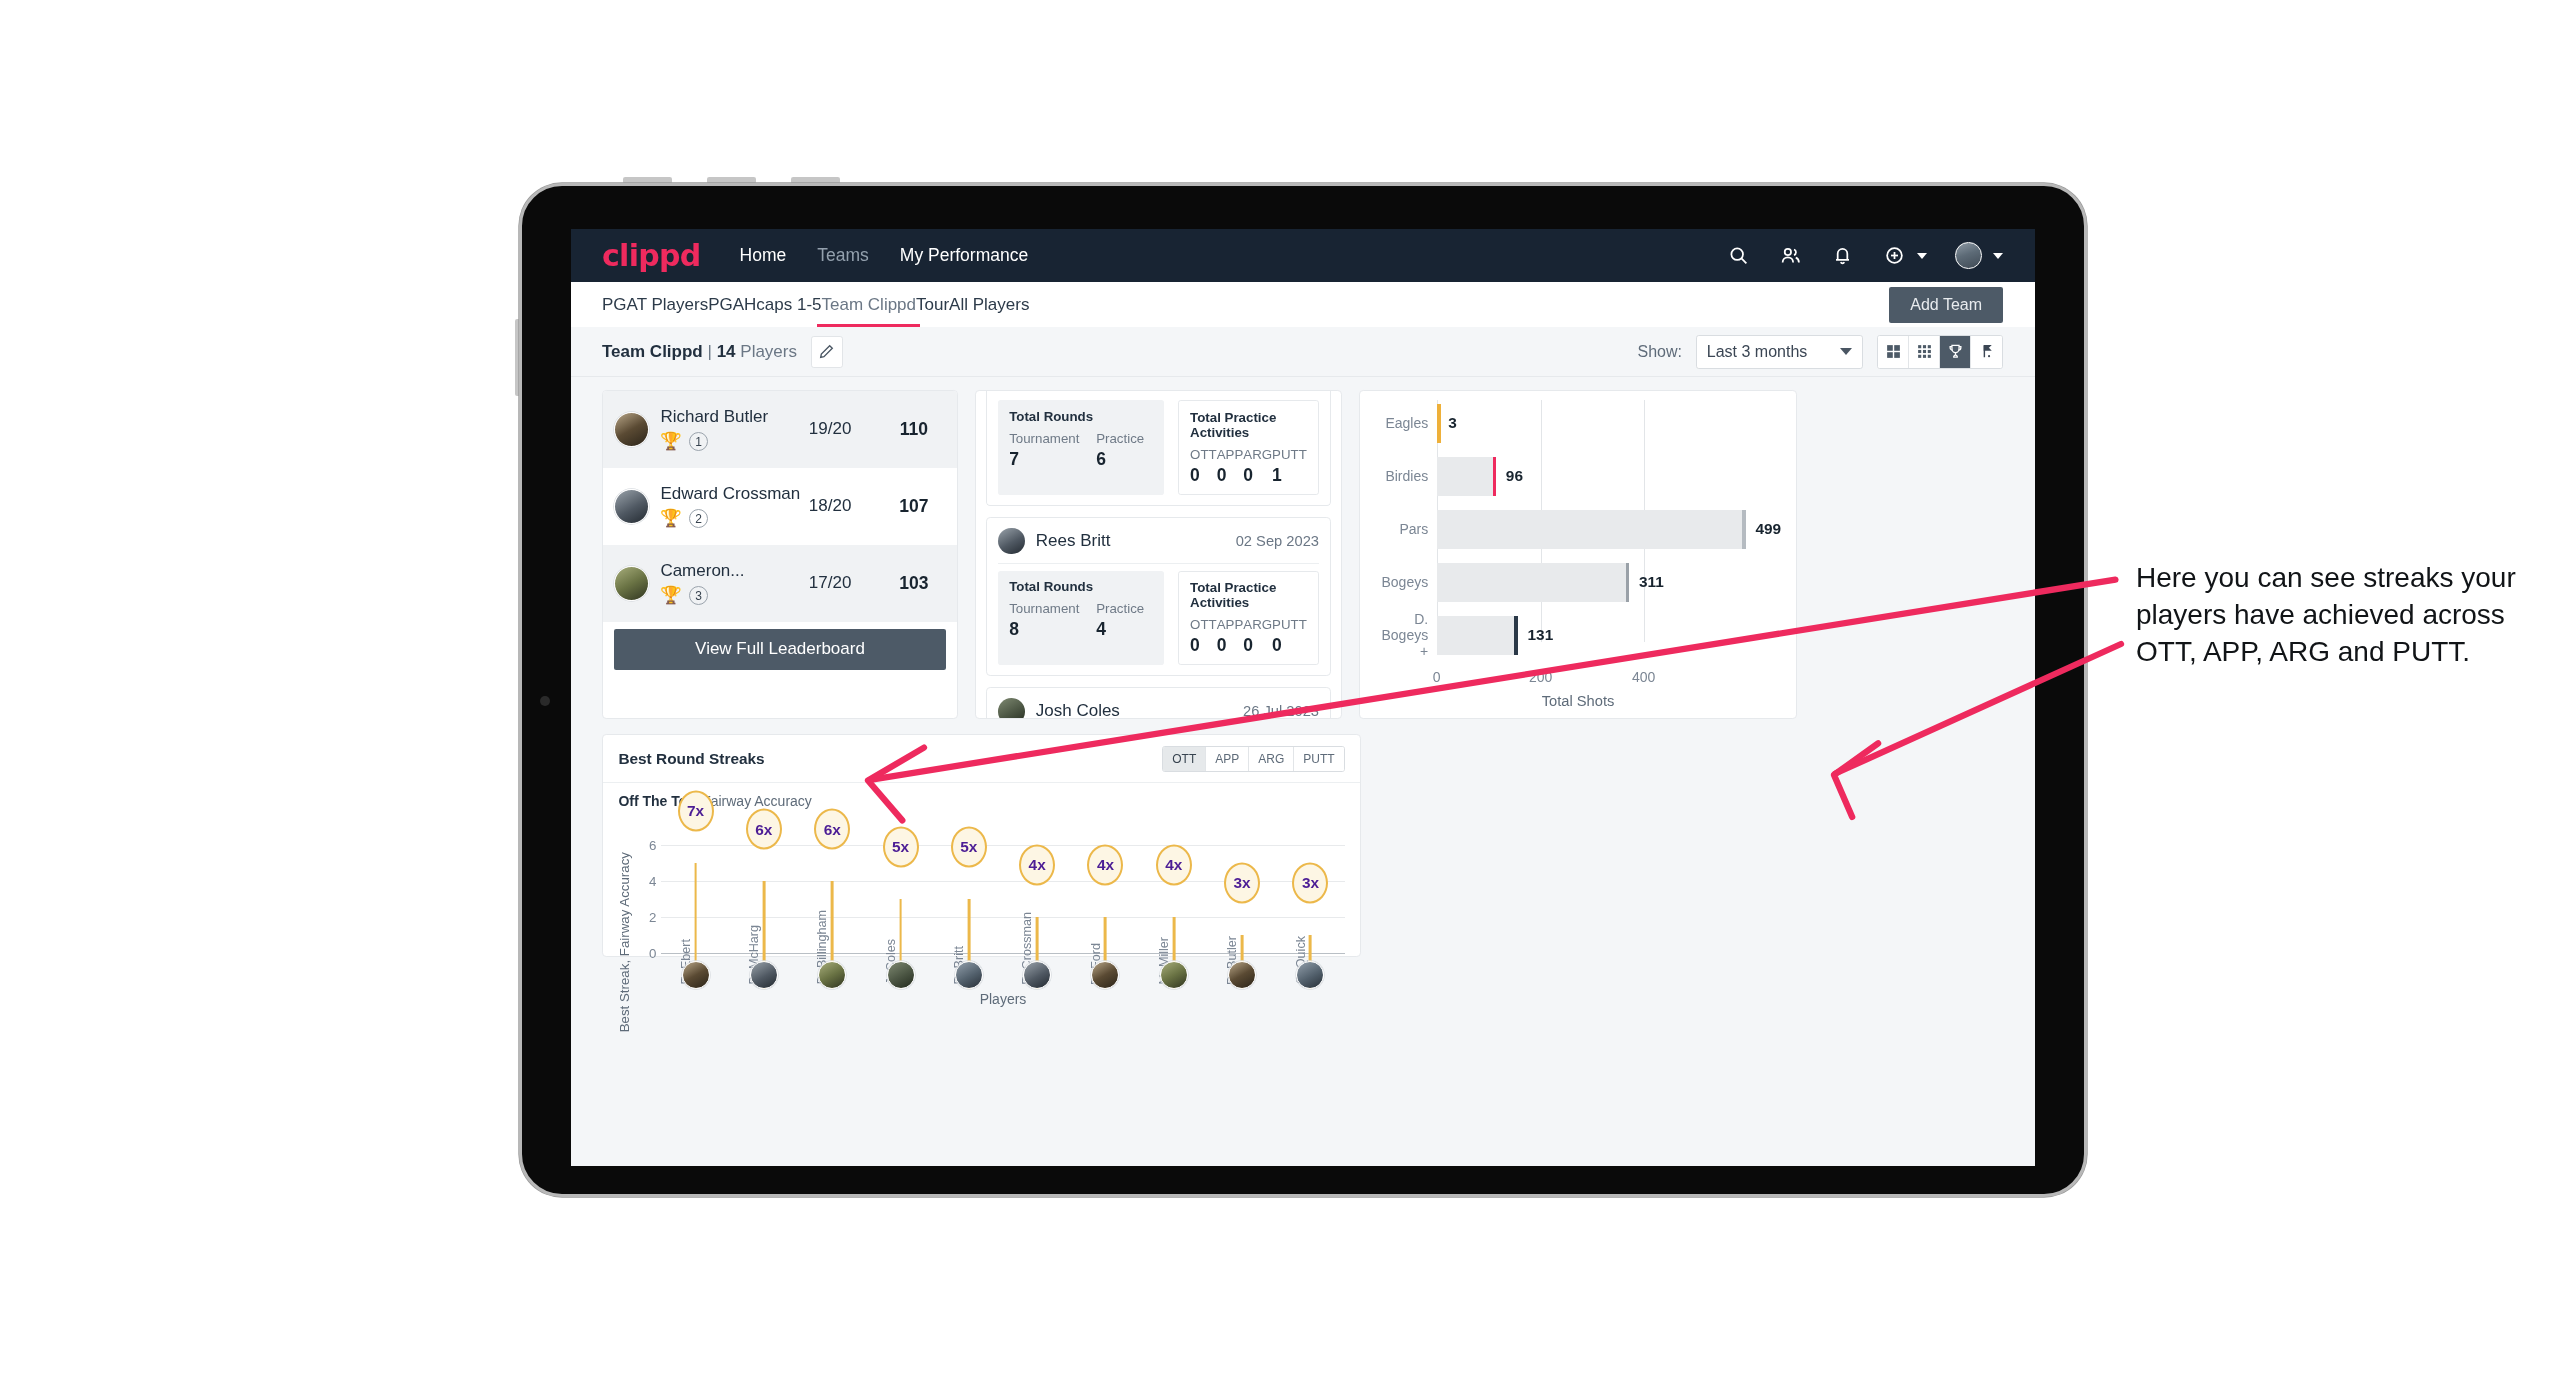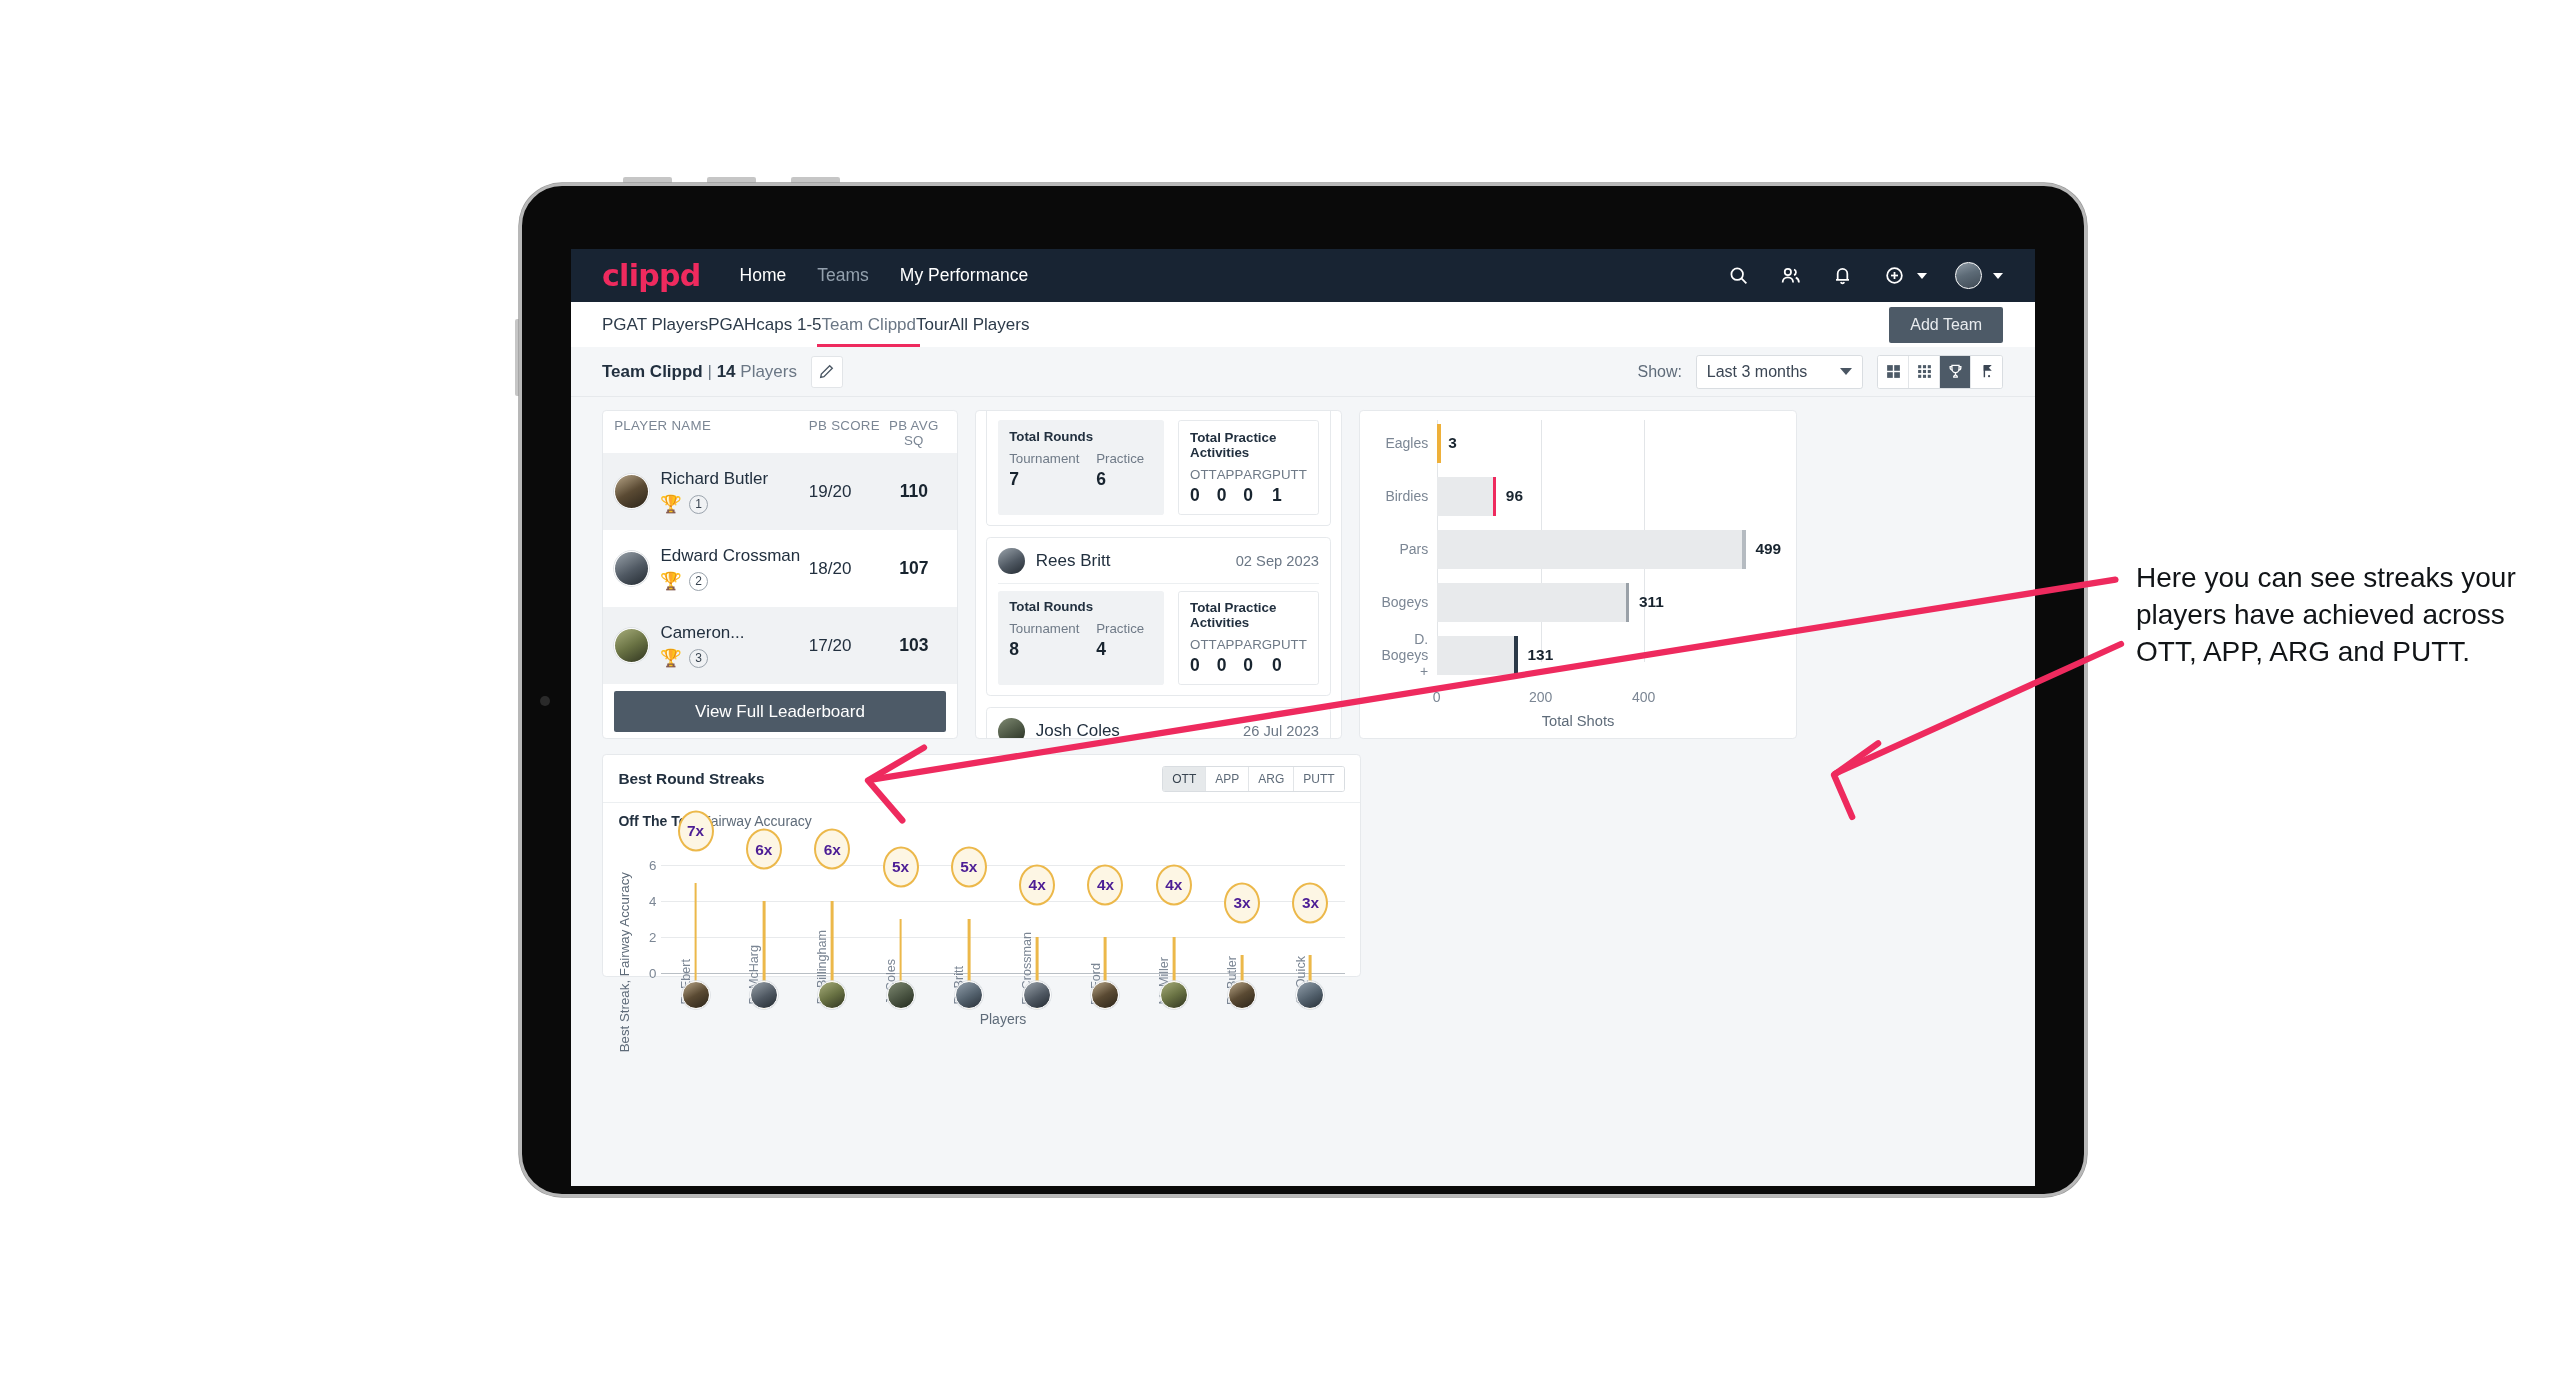--- a/index.html
+++ b/index.html
@@ -21,21 +21,21 @@
     box-shadow: 0 0 0 0.7px #9a9a9a;
   }
   #btn-top1 { position:absolute; left:623px; top:177px; width:49px; height:7px; background:#c6c6c6; border-radius:2.1px;}
   #btn-top2 { position:absolute; left:707px; top:177px; width:49px; height:7px; background:#c6c6c6; border-radius:2.1px;}
   #btn-top3 { position:absolute; left:791px; top:177px; width:49px; height:7px; background:#c6c6c6; border-radius:2.1px;}
   #btn-left { position:absolute; left:515px; top:319px; width:7px; height:77px; background:#c6c6c6; border-radius:2.1px;}
   #cam-left { position:absolute; left:540px; top:696px; width:9.8px; height:9.8px; background:#2a2a2a; border-radius:50%;}
 
   
   #screen {
-    position: absolute; left: 571px; top: 249px;
+    position: absolute; left: 571px; top: 229px;
     width: 1464px; height: 937px;
     background: #f4f6f8;
     overflow: hidden;
   }
 
   
   .navbar {
     height: 53px; background: #182433;
     display: flex; align-items: center;
     padding: 0 32px 0 31px;
@@ -368,25 +368,20 @@
               </svg>
           </div>
         </div>
       </div>
     </div>
 
     <div class="content">
       <div class="row1">
 
         <div class="card lb">
-          <div class="lb-head">
-            <div class="c1">PLAYER NAME</div>
-            <div class="c2">PB SCORE</div>
-            <div class="c3">PB AVG SQ</div>
-          </div>
 
           <div class="lb-row alt">
             <div class="lb-av av-a"></div>
             <div class="lb-nm">
               <div class="nm">Richard Butler</div>
               <div class="lb-badge">
                 <span class="trophy t-gold">🏆</span>
                 <span class="rank">1</span>
               </div>
             </div>

